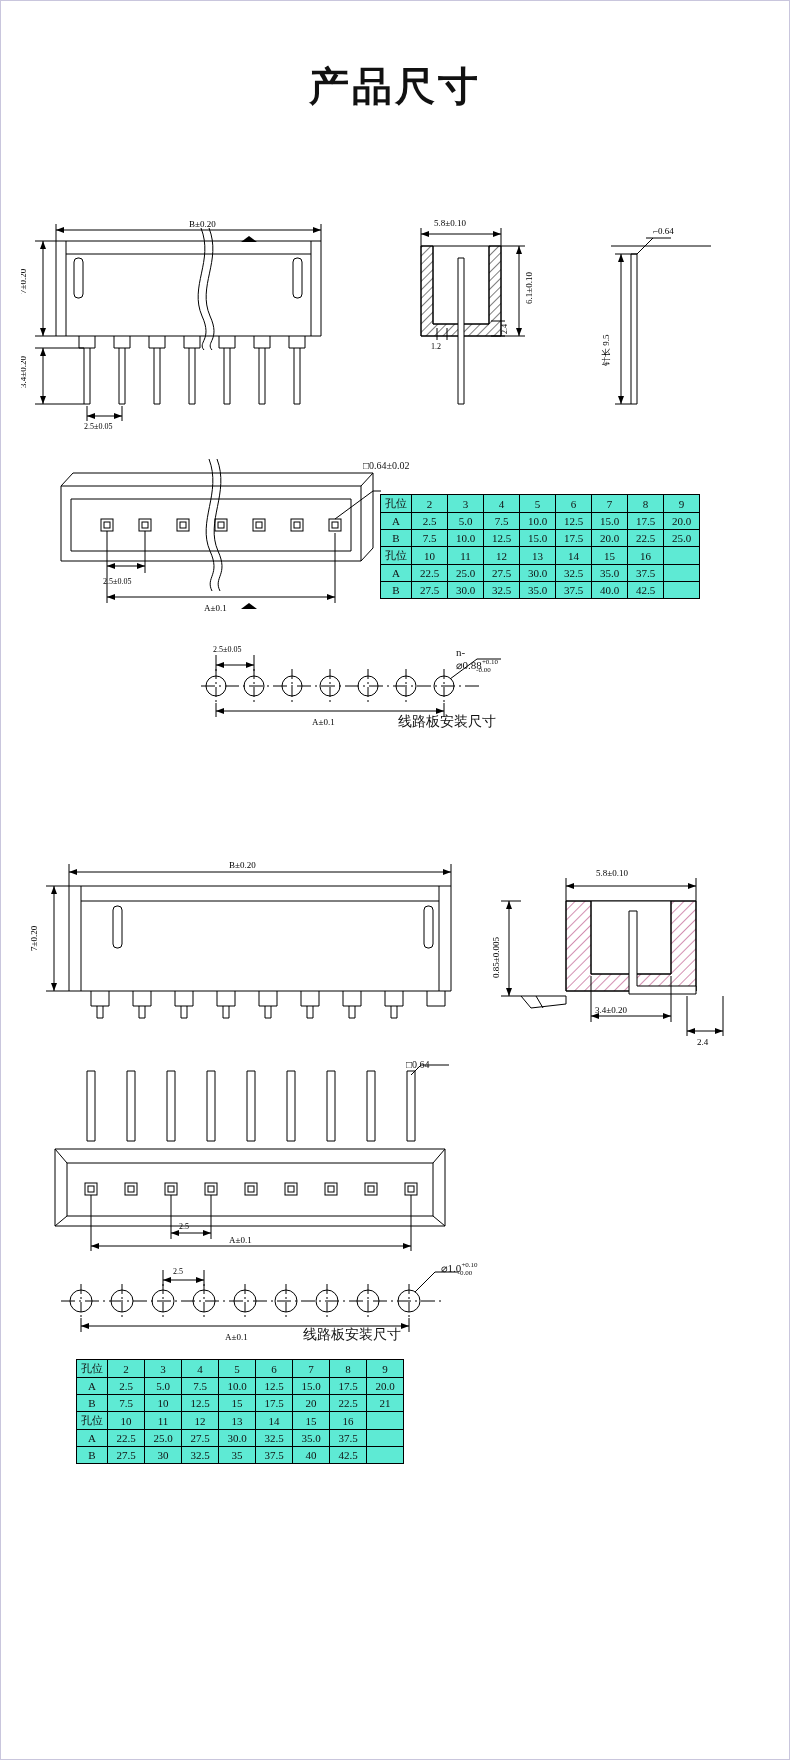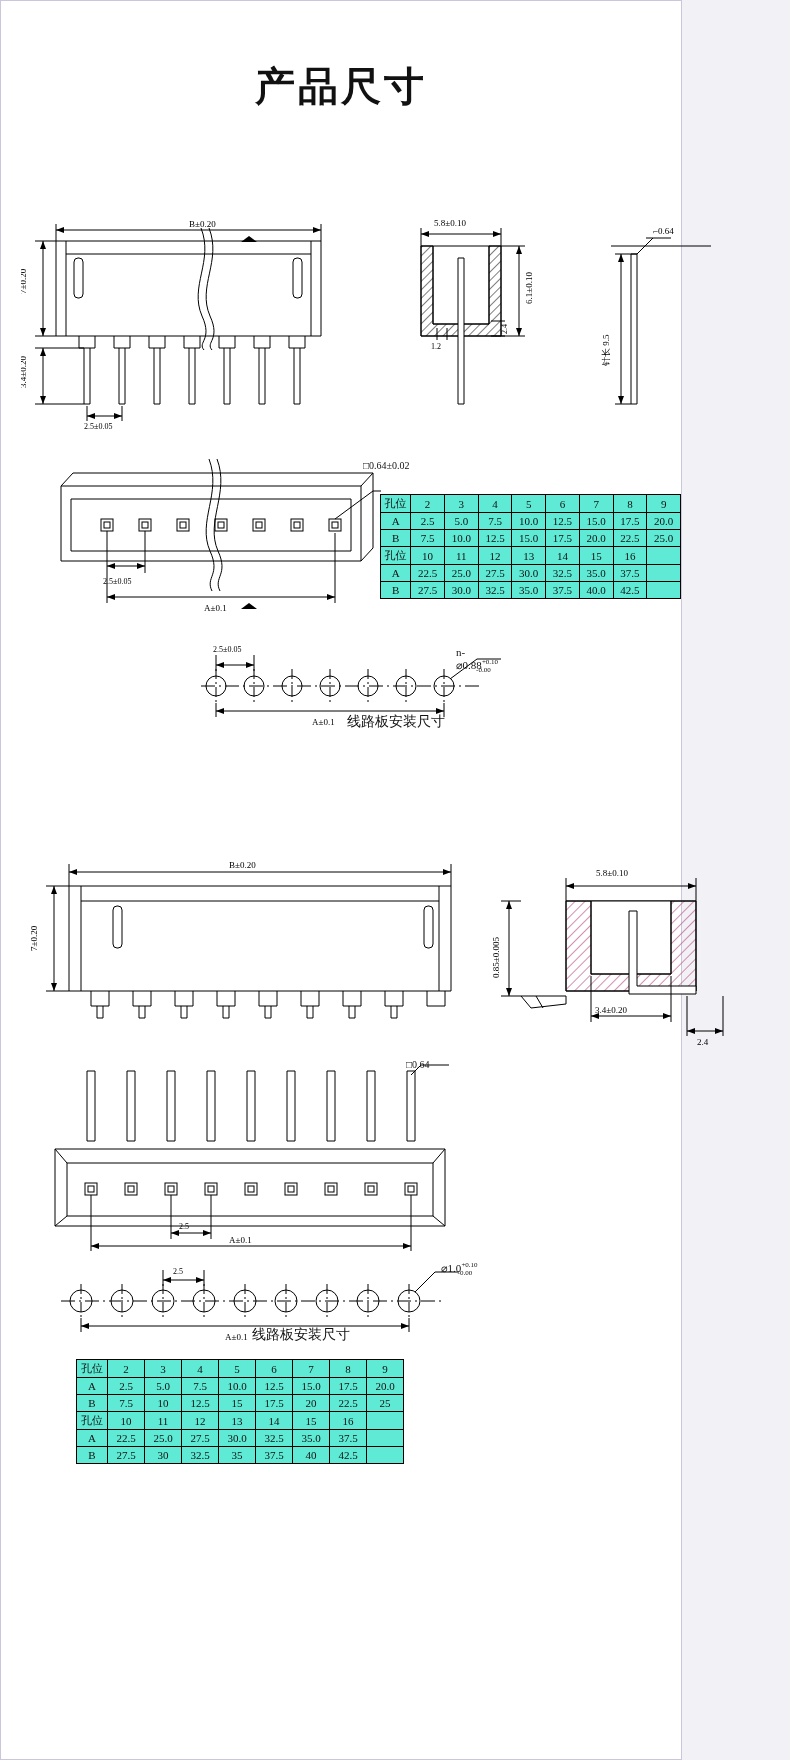--- a/index.html
+++ b/index.html
@@ -5,21 +5,21 @@
   html,body{margin:0;padding:0;}
   body{
     width:790px;height:1760px;
     background:#f2f1f6;
     font-family:"Liberation Serif", serif;
     color:#111;
     overflow:hidden;
   }
   .page{
     position:relative;
-    width:682px;height:1760px;
+    width:790px;height:1760px;
     background:#ffffff;
     border:1px solid #c9c6dd;
     box-sizing:border-box;
   }
   
   .page:before{
     content:"";position:absolute;inset:0;
     border-radius:10px;
     pointer-events:none;
   }
@@ -49,21 +49,21 @@
     font-size:27px;
     letter-spacing:2px;
   }
   #sec1{top:168px;}
   #sec2{top:800px;}
 
   .caption{
     position:absolute;
     font-size:14px;
     font-family:"Liberation Sans", sans-serif;
-    text-align:center;
+    text-align:right;
     width:200px;
   }
 
   
   table.dim{
     border-collapse:collapse;
     font-family:"Liberation Serif", serif;
     font-size:11px;
     background:#5eead4;
   }
@@ -627,21 +627,21 @@
     </tr>
     <tr>
       <td class="lbl">B</td>
       <td>7.5</td>
       <td>10</td>
       <td>12.5</td>
       <td>15</td>
       <td>17.5</td>
       <td>20</td>
       <td>22.5</td>
-      <td>25</td>
+      <td>21</td>
     </tr>
     <tr>
       <td class="lbl">孔位</td>
       <td>10</td>
       <td>11</td>
       <td>12</td>
       <td>13</td>
       <td>14</td>
       <td>15</td>
       <td>16</td>

